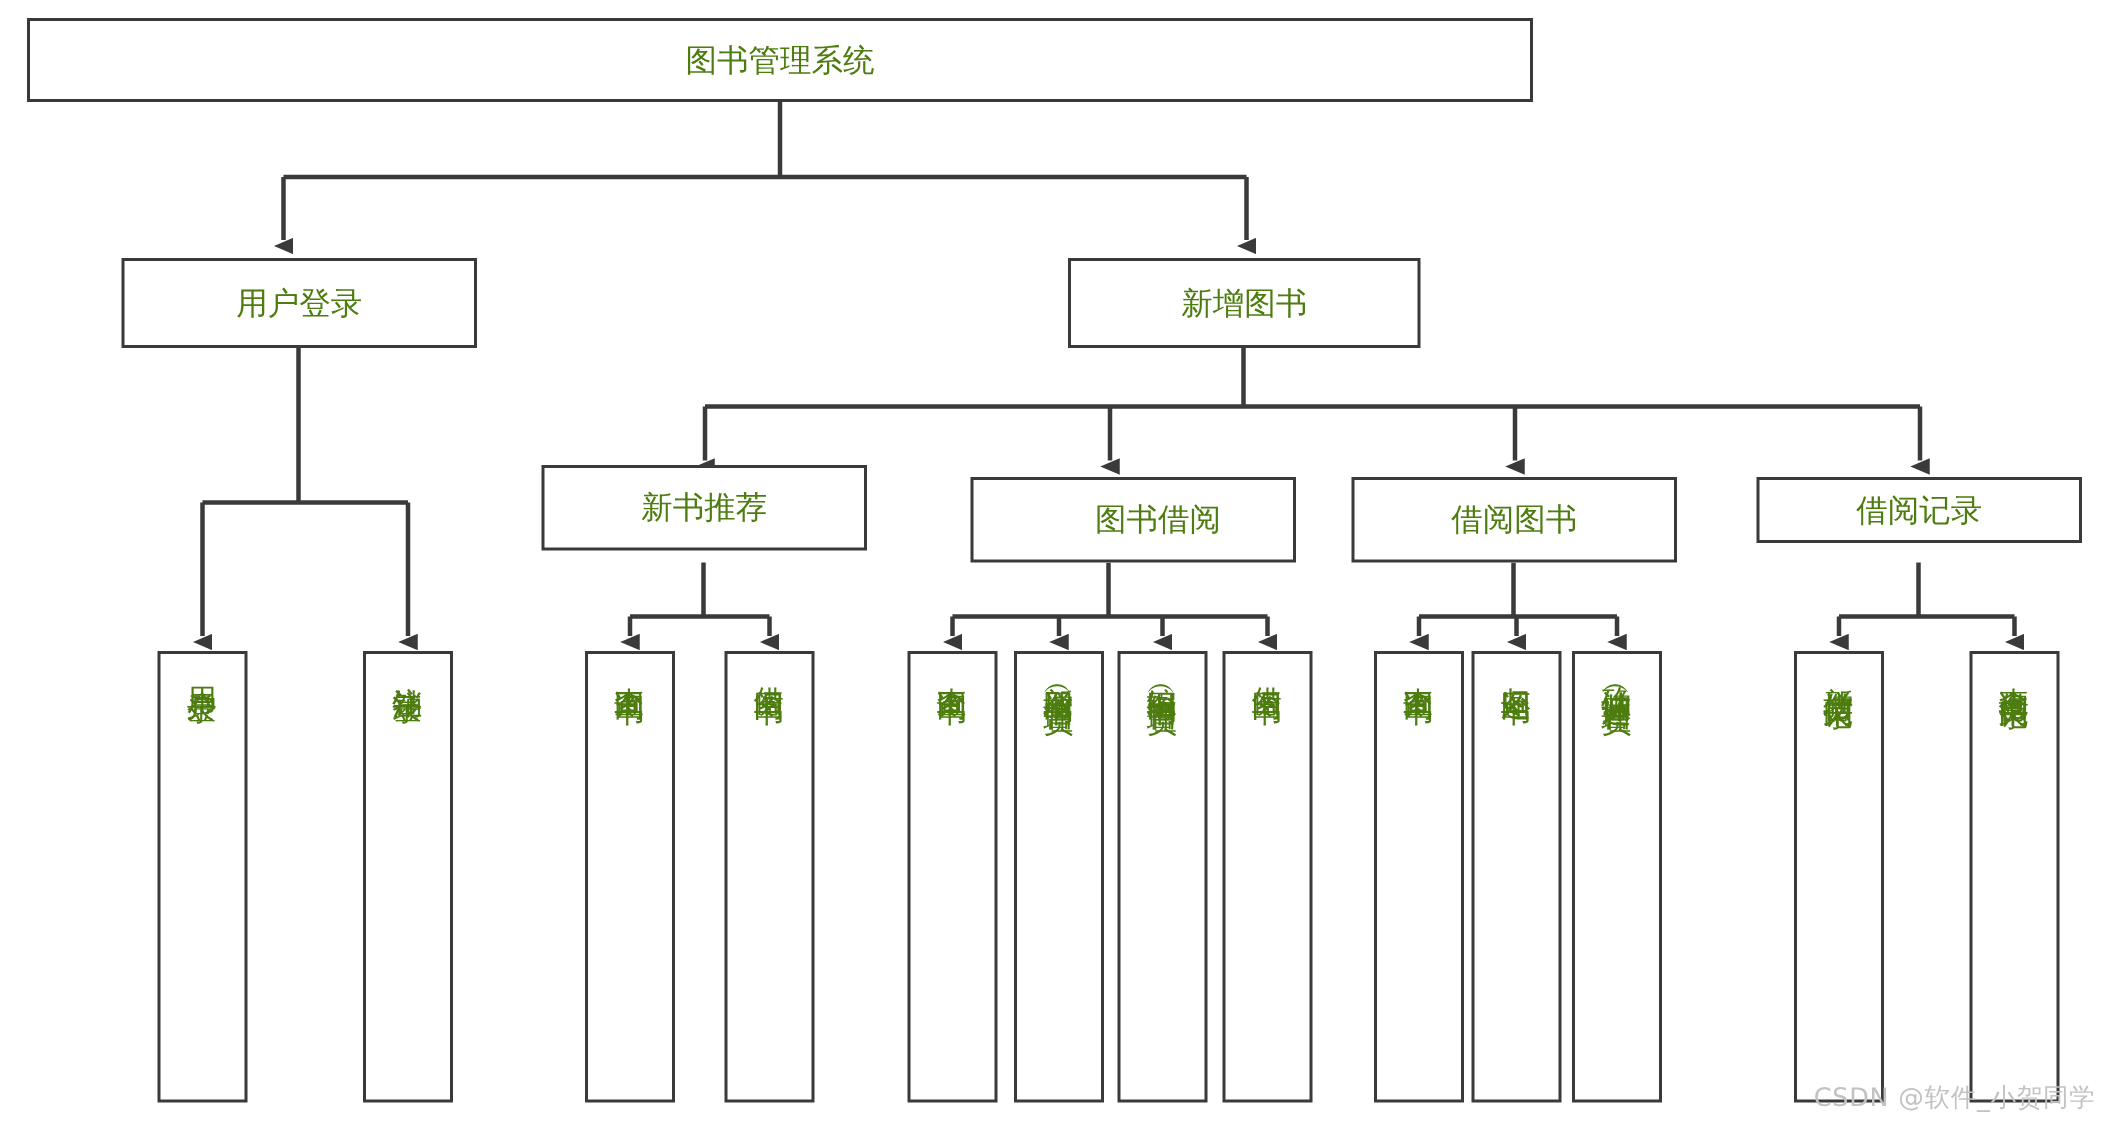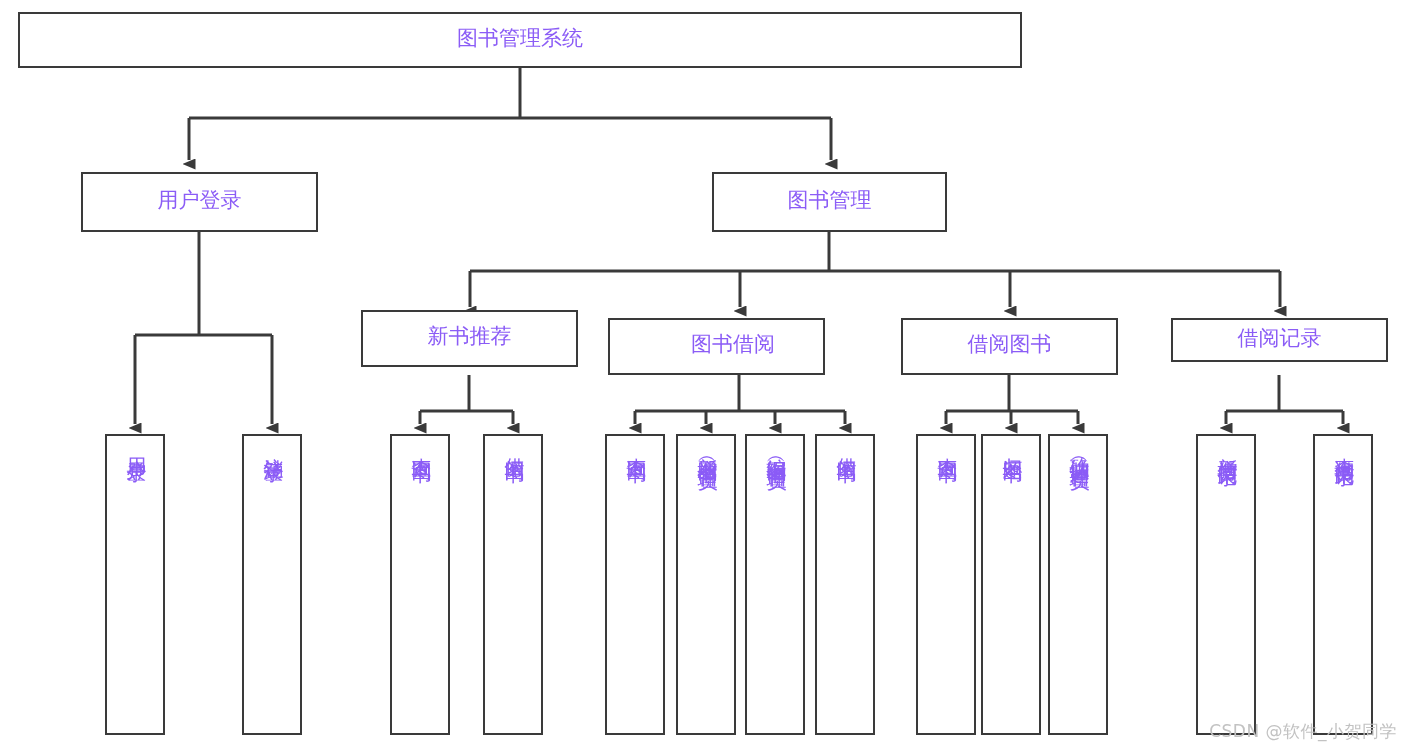--- a/index.html
+++ b/index.html
@@ -3,22 +3,22 @@
 <meta charset="utf-8">
 <style>
   html,body{margin:0;padding:0;background:#ffffff;}
   body{width:1405px;height:747px;overflow:hidden;
        font-family:"DejaVu Sans","Liberation Sans",sans-serif;}
   #diagram{position:relative;width:1405px;height:747px;background:#ffffff;}
   svg#edges{position:absolute;left:0;top:0;width:1405px;height:747px;}
   .node{position:absolute;box-sizing:border-box;background:#ffffff;
         border:2px solid #3a3a3a;display:flex;align-items:center;
         justify-content:center;overflow:hidden;}
-  .node .lbl{color:#8b5cf6;text-align:left;line-height:1.18;
-             white-space:pre-wrap;font-family:Liberation Mono, monospace;}
+  .node .lbl{color:#4d7c0f;text-align:left;line-height:1.18;
+             white-space:pre-wrap;}
   .node.h .lbl{font-size:21px;}
   .node.v{align-items:flex-start;padding-top:6px;}
   .node.v .lbl{writing-mode:vertical-rl;text-orientation:upright;
                font-size:20px;letter-spacing:2px;line-height:1.0;}
   #watermark{position:absolute;right:8px;bottom:4px;font-size:17px;
              color:#c2c2c2;letter-spacing:.5px;pointer-events:none;margin-left:48px;}
 </style>
 </head>
 <body>
 
@@ -75,27 +75,27 @@
   </svg>
 
   <div class="node h" style="left:18px;top:12px;width:1004px;height:56px;">
     <span class="lbl">图书管理系统</span>
   </div>
 
   <div class="node h" style="left:81px;top:172px;width:237px;height:60px;">
     <span class="lbl">用户登录</span>
   </div>
   <div class="node h" style="left:712px;top:172px;width:235px;height:60px;">
-    <span class="lbl">图书管理</span>
+    <span class="lbl">新增图书</span>
   </div>
 
   <div class="node h" style="left:361px;top:310px;width:217px;height:57px;">
     <span class="lbl">新书推荐</span>
   </div>
-  <div class="node h" style="left:608px;top:318px;width:217px;height:57px;padding-left:33px;">
+  <div class="node h" style="left:647px;top:318px;width:217px;height:57px;padding-left:33px;">
     <span class="lbl">图书借阅</span>
   </div>
   <div class="node h" style="left:901px;top:318px;width:217px;height:57px;">
     <span class="lbl">借阅图书</span>
   </div>
   <div class="node h" style="left:1171px;top:318px;width:217px;height:44px;">
     <span class="lbl">借阅记录</span>
   </div>
 
   <div class="node v" style="left:105px;top:434px;width:60px;height:301px;">

